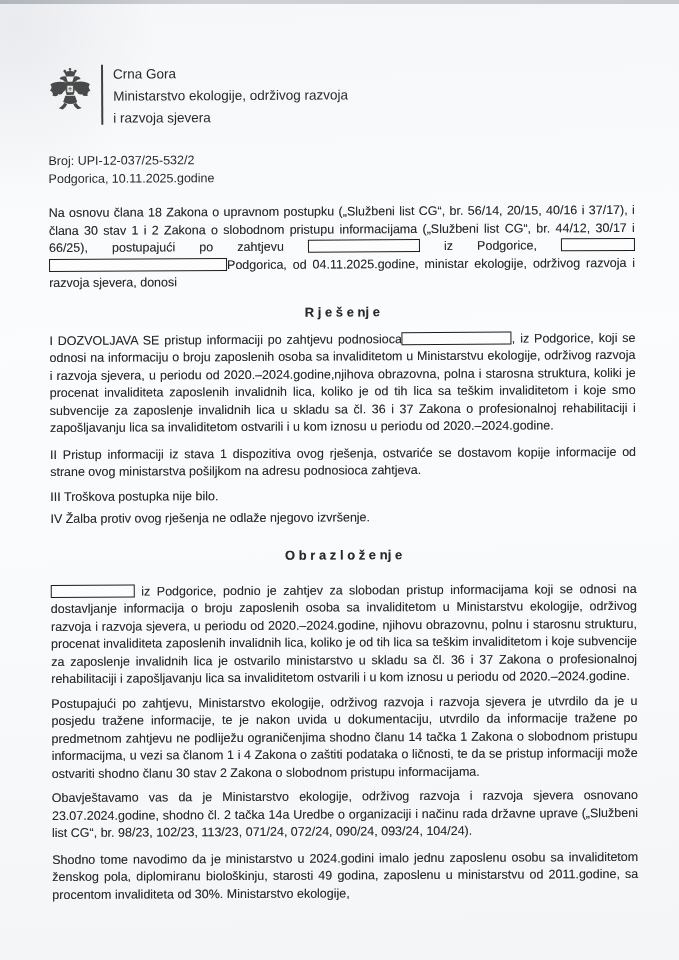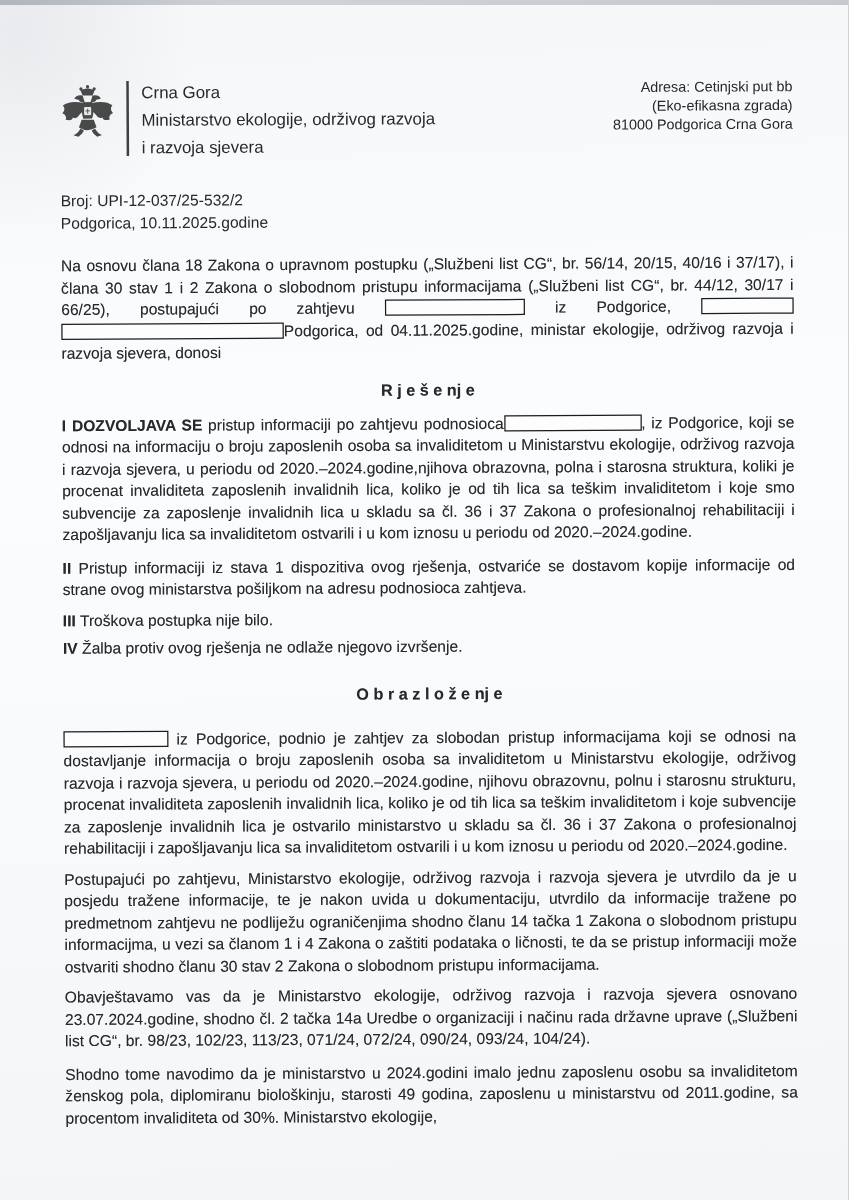--- a/index.html
+++ b/index.html
@@ -45,21 +45,21 @@
   .item-4{margin-top:5px;}
   .title-obraz{margin-top:19px;}
   .expl-1{margin-top:19px;}
   .expl-2{margin-top:7px;}
   .expl-3{margin-top:7px;}
   .expl-4{margin-top:9px;}
   .redaction{
     display:inline-block;height:13px;background:#fdfdfd;
     border:1.5px solid #1c1c1c;vertical-align:-2px;box-sizing:border-box;
   }
-  b{font-weight:700;}
+  b{font-weight:400;}
 </style>
 </head>
 <body>
 
 <div class="scan">
   <div class="content">
 
     <header class="doc-header">
       <div class="org">
         <svg class="coa" width="44" height="58" viewBox="0 0 100 124" aria-hidden="true">
@@ -80,25 +80,20 @@
           <rect x="42.5" y="40" width="15" height="17" rx="3" fill="#ececec" stroke="#474747" stroke-width="2"></rect>
           <path d="M46 48 h8 M50 44 v9" stroke="#474747" stroke-width="1.6" fill="none"></path>
         </svg>
         <div class="org-divider"></div>
         <div class="org-lines">
           <div>Crna Gora</div>
           <div>Ministarstvo ekologije, održivog razvoja</div>
           <div>i razvoja sjevera</div>
         </div>
       </div>
-      <div class="addr">
-        <div>Adresa: Cetinjski put bb</div>
-        <div>(Eko-efikasna zgrada)</div>
-        <div>81000 Podgorica Crna Gora</div>
-      </div>
     </header>
 
     <div class="ref">
       <div>Broj: UPI-12-037/25-532/2</div>
       <div>Podgorica, 10.11.2025.godine</div>
     </div>
 
     <p class="para intro">Na osnovu člana 18  Zakona o upravnom postupku („Službeni list CG“, br. 56/14, 20/15, 40/16 i 37/17),  i člana 30 stav 1 i 2 Zakona o slobodnom pristupu informacijama („Službeni list CG“, br. 44/12, 30/17 i 66/25), postupajući po zahtjevu <span class="redaction" style="width: 112px;"></span> iz Podgorice, <span class="redaction" style="width: 74px;"></span> <span class="redaction" style="width: 178px;"></span>Podgorica, od 04.11.2025.godine, ministar ekologije, održivog razvoja i razvoja sjevera, donosi</p>
 
     <h2 class="doc-title title-rjesenje">R j e š e nj e</h2>

